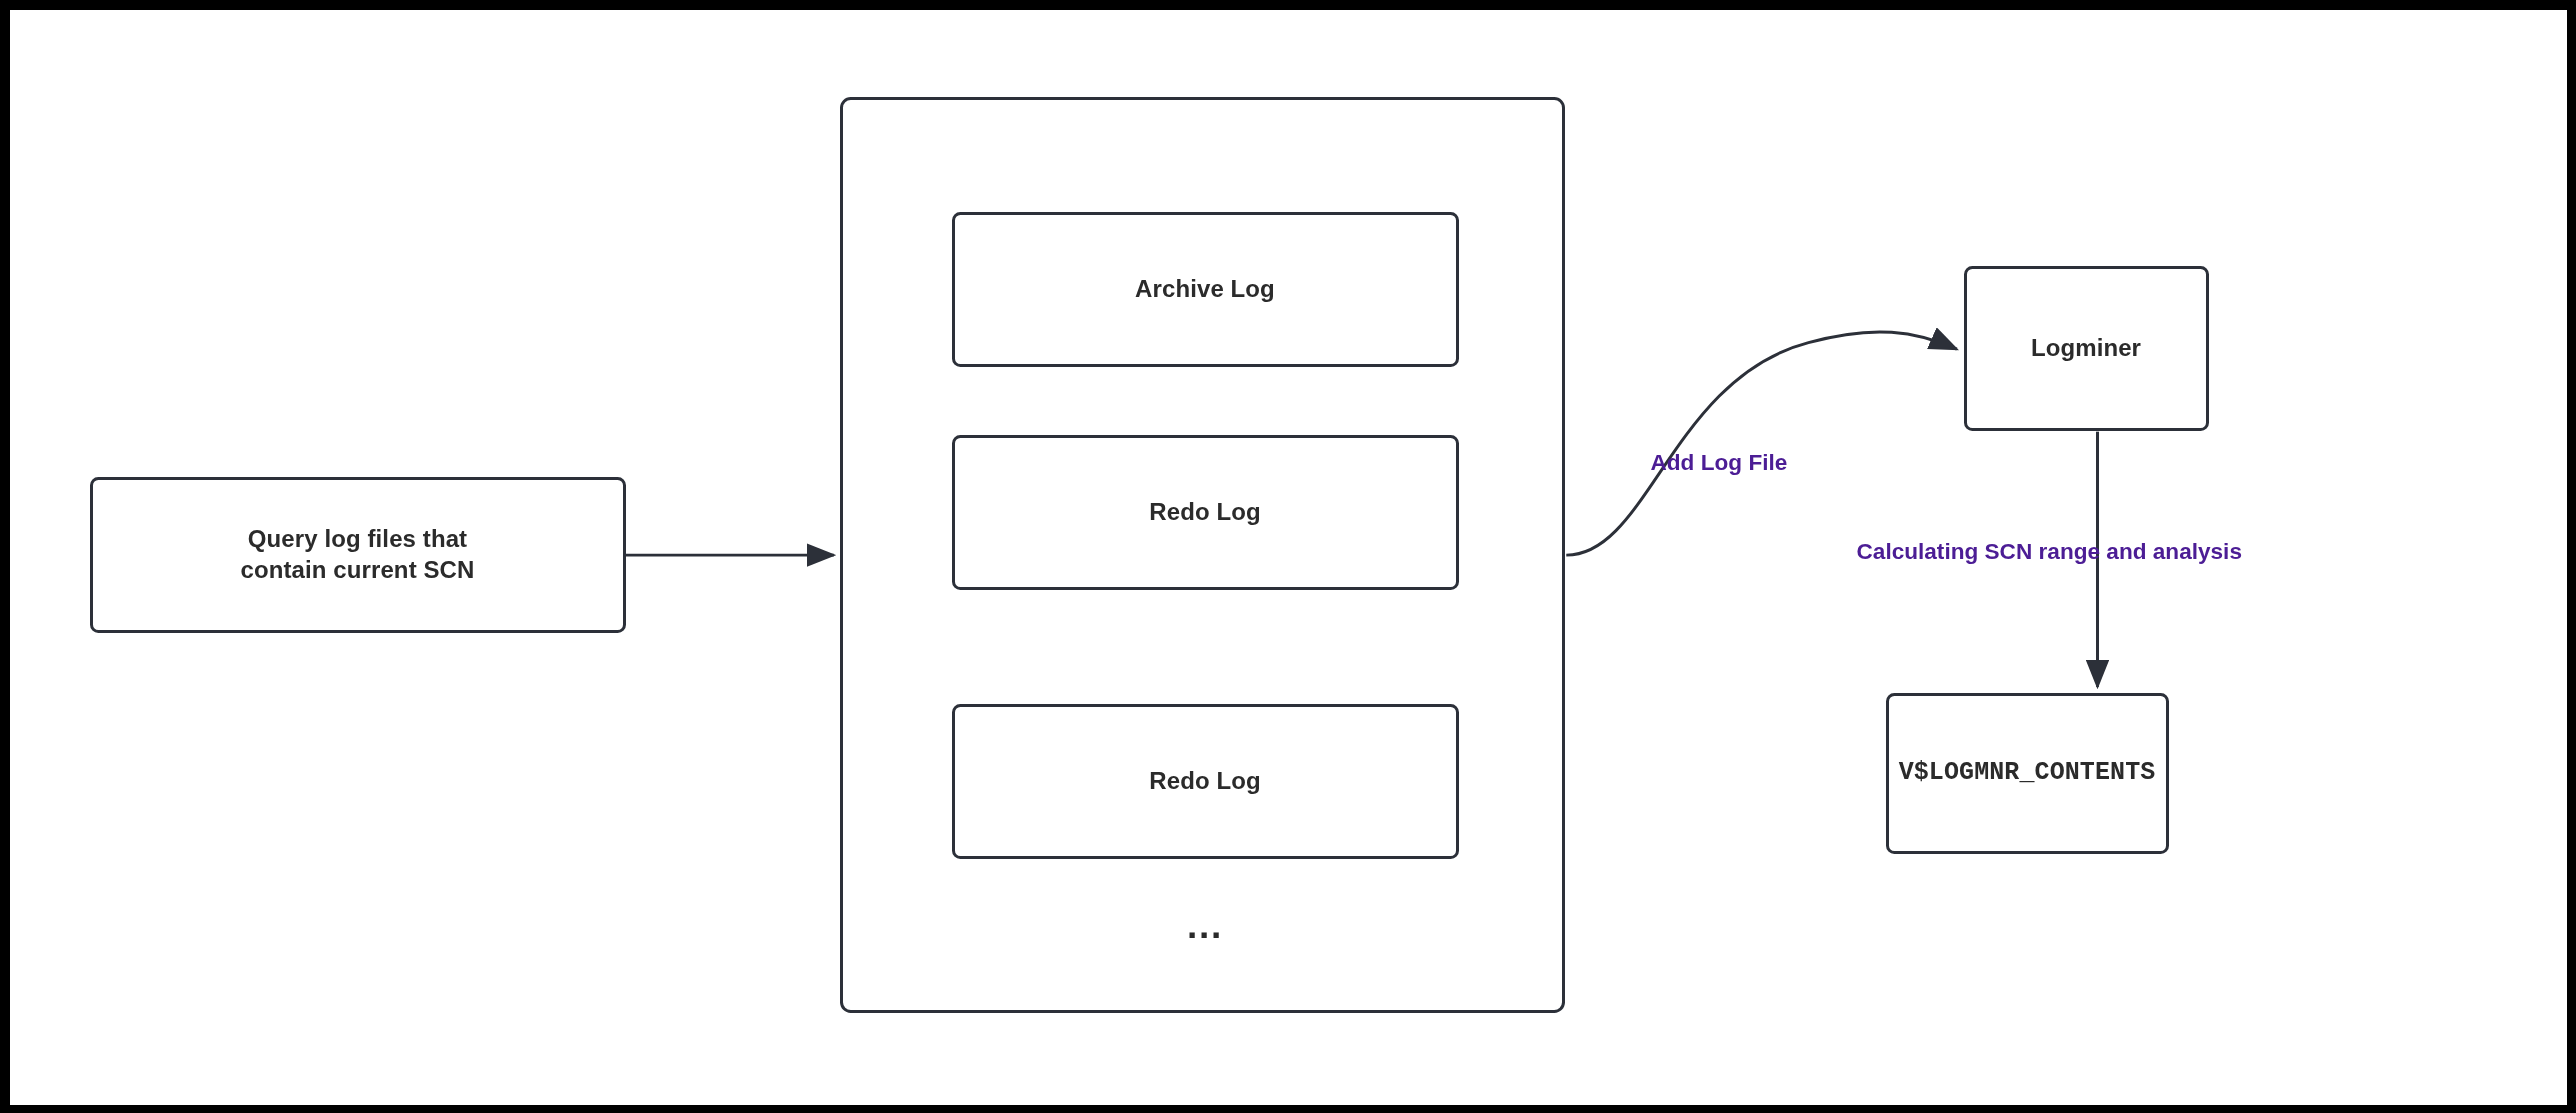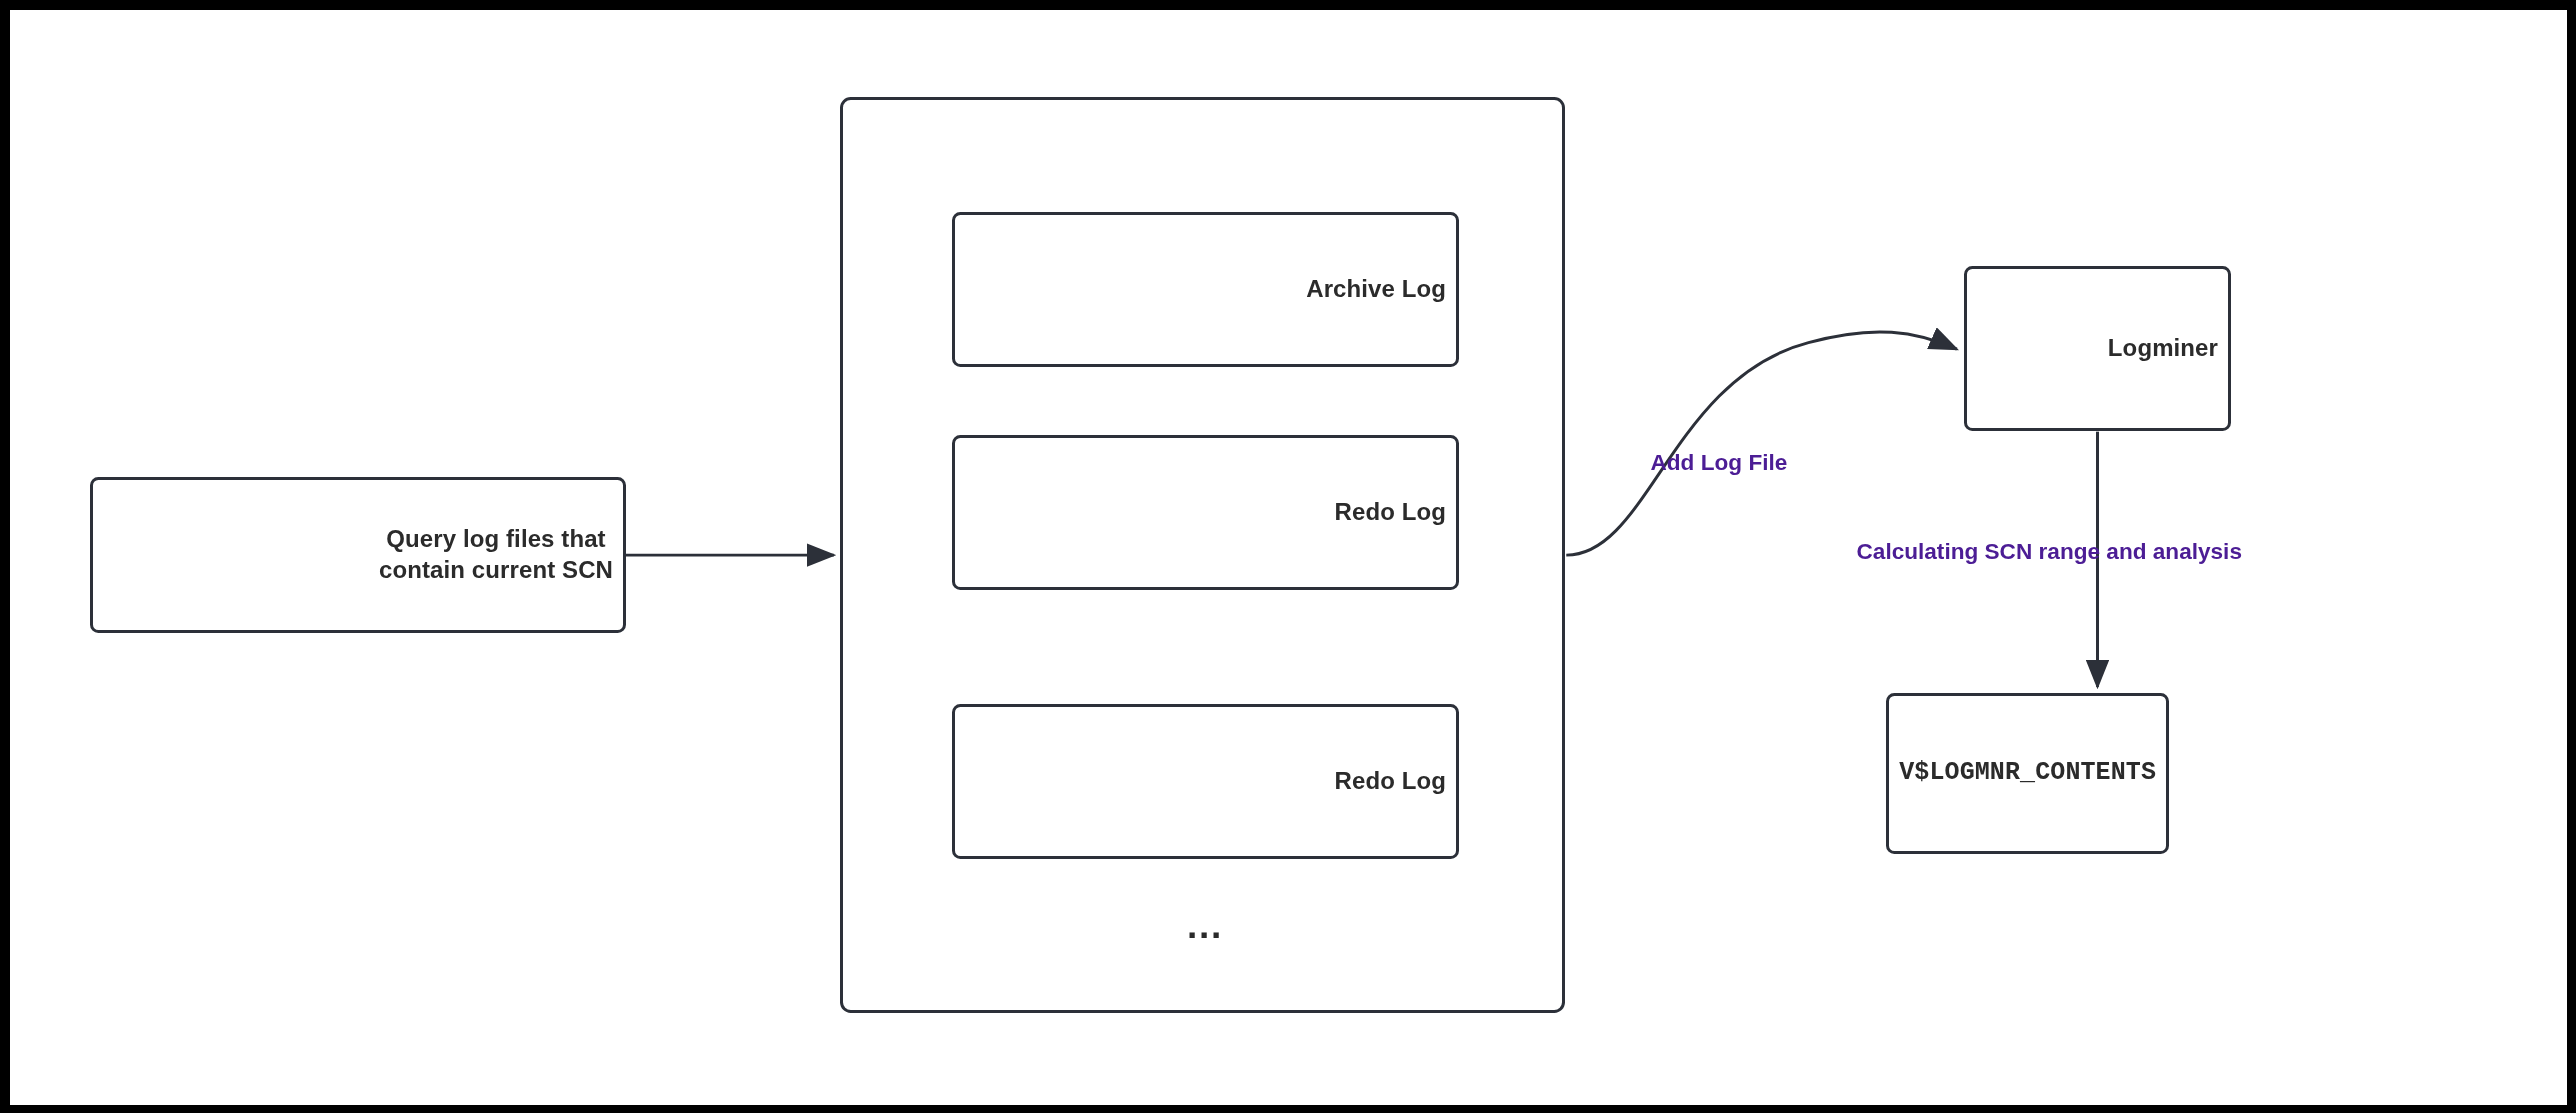--- a/index.html
+++ b/index.html
@@ -31,21 +31,21 @@
     overflow: hidden;
   }
   .node {
     position: absolute;
     box-sizing: border-box;
     background: #ffffff;
     border: 3px solid #2c3039;
     border-radius: 8.3px;
     display: flex;
     align-items: center;
-    justify-content: flex-end;
+    justify-content: center;
     text-align: center;
     color: #2b2b2b;
     font-weight: bold;
     line-height: 1.28;
     letter-spacing: 0.1px;
   }
   .node-label {
     display: block;
     padding: 0 9.5px;
     white-space: pre-line;
@@ -94,21 +94,21 @@
     text-align: center;
     font-size: 37px;
     font-weight: bold;
     color: #2b2b2b;
     line-height: 1;
     letter-spacing: 1.8px;
   }
   #logminer-box {
     left: 1954px;
     top: 256px;
-    width: 267px;
+    width: 245px;
     height: 165px;
     font-size: 24px;
   }
   #contents-box {
     left: 1876px;
     top: 683px;
     width: 283px;
     height: 161px;
     font-size: 25px;
     font-family: Liberation Mono, monospace;

